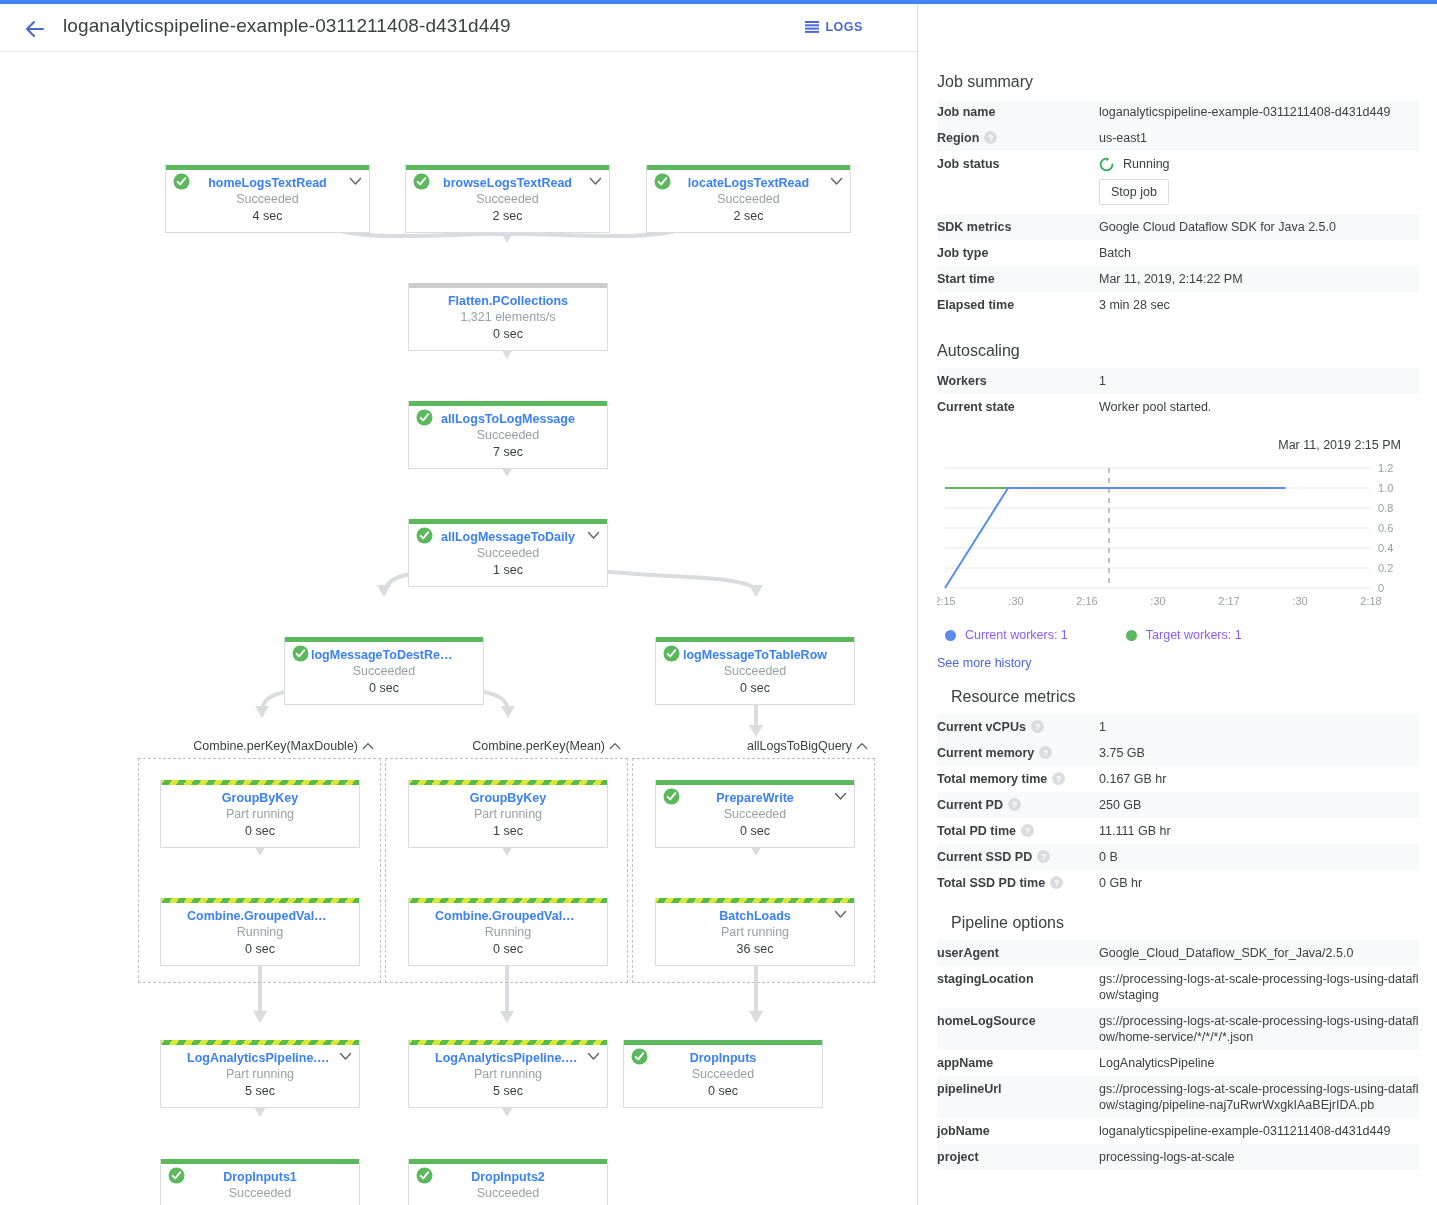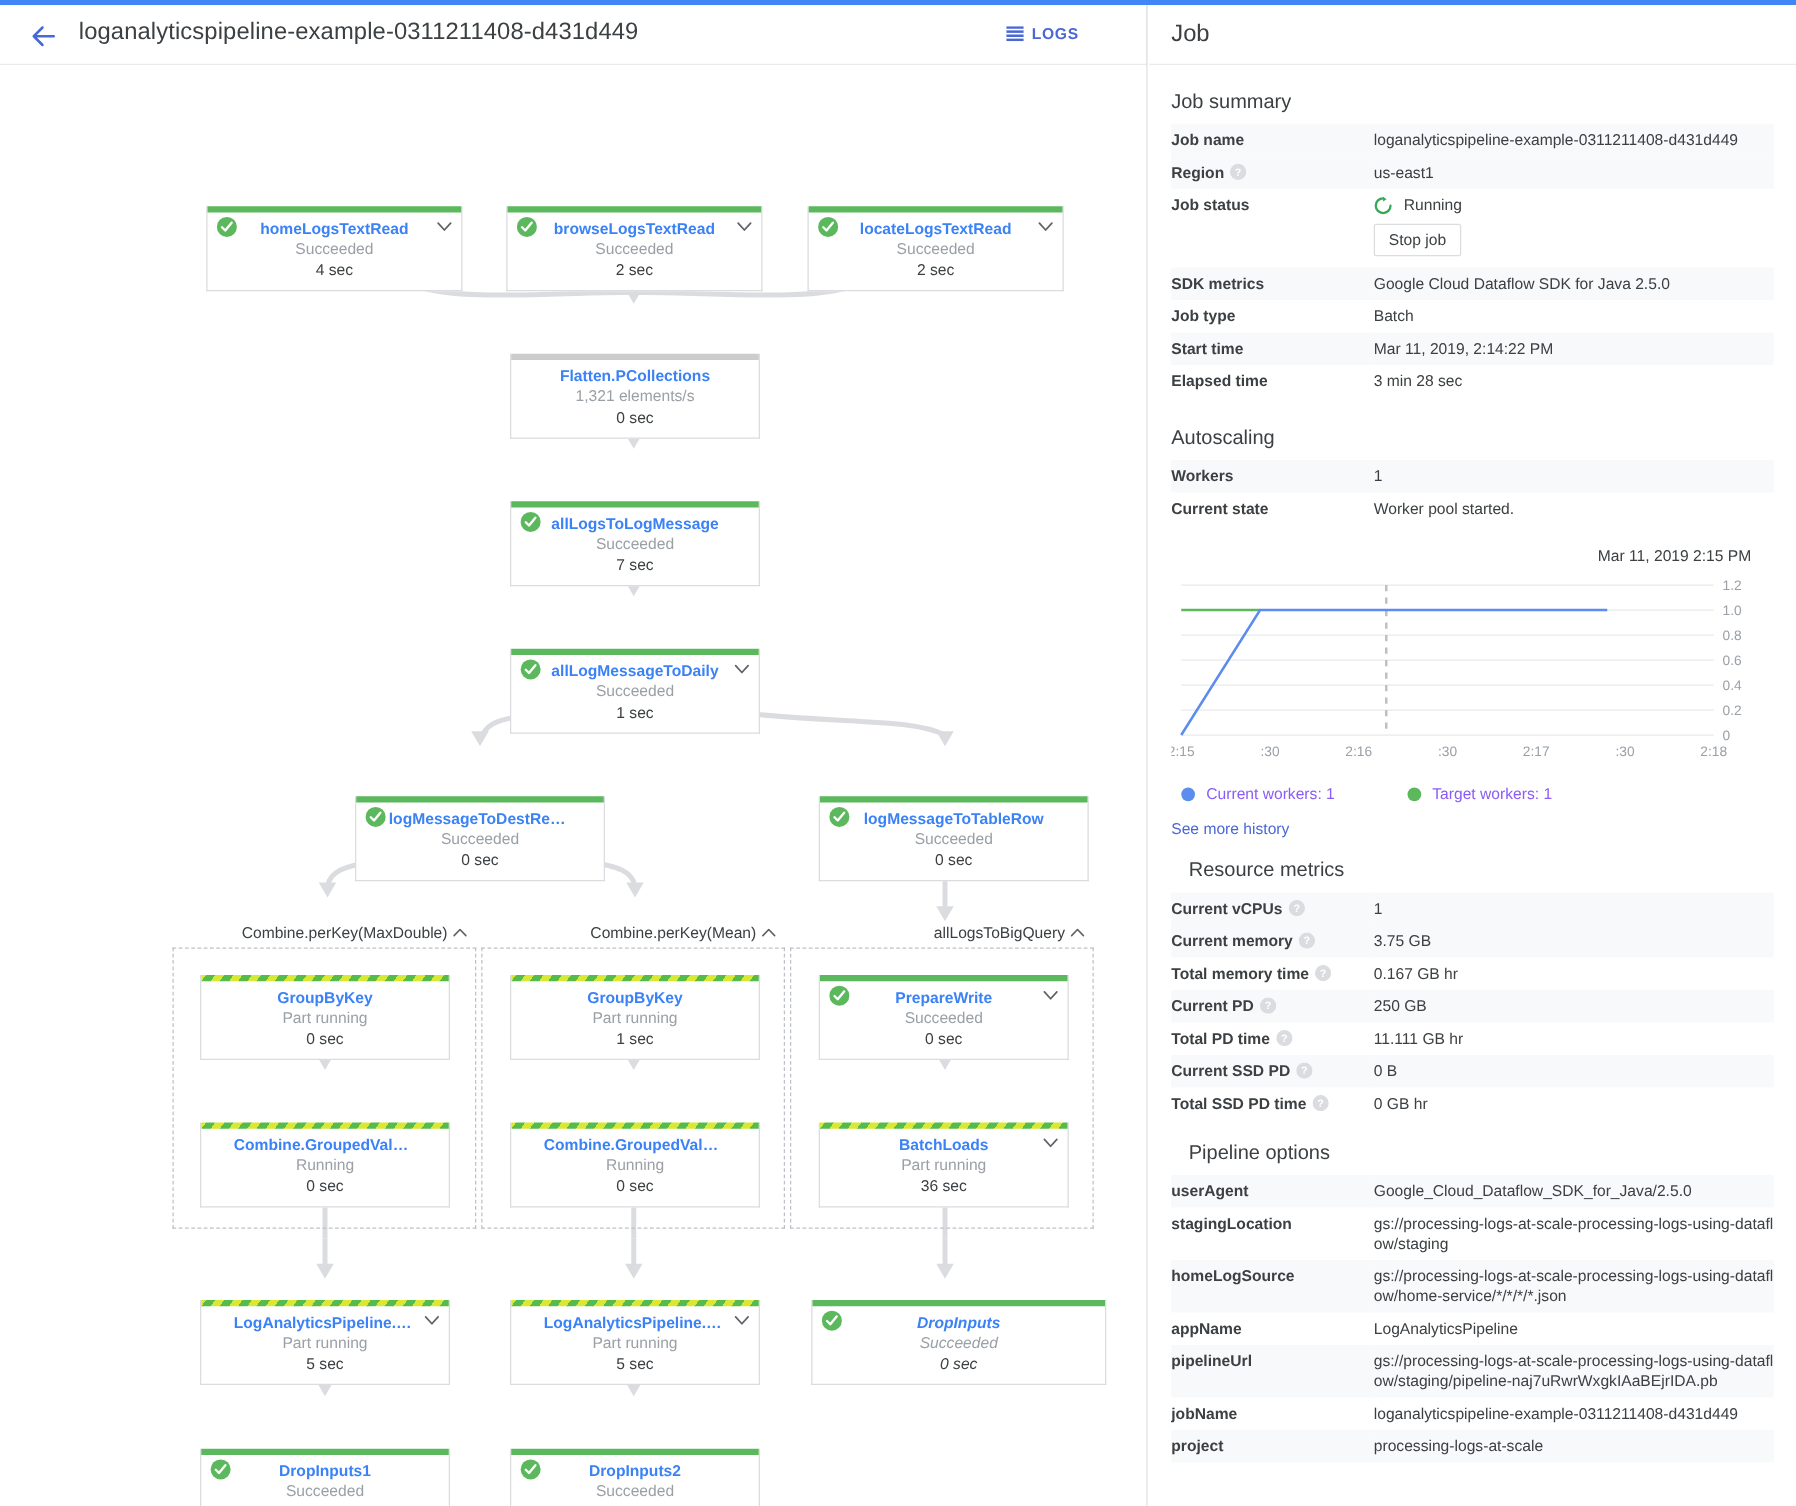--- a/index.html
+++ b/index.html
@@ -274,21 +274,21 @@
             <div class="body">
               <span class="chk"><svg width="17" height="17" viewBox="0 0 17 17">
                   <circle cx="8.5" cy="8.5" r="8" fill="#5cb85c"></circle>
                   <path d="M4.6 8.8 L7.2 11.4 L12.3 5.2" stroke="#fff" stroke-width="1.9" fill="none" stroke-linecap="round" stroke-linejoin="round"></path>
                 </svg></span>
               <div class="nm">logMessageToDestResp…</div>
               <div class="st">Succeeded</div>
               <div class="tm">0 sec</div>
             </div>
           </div>
-          <div class="node" style="left: 655px; top: 584px; width: 216px;">
+          <div class="node" style="left: 655px; top: 584px; width: 200px;">
             <div class="hdr hdr-ok"></div>
             <div class="body">
               <span class="chk"><svg width="17" height="17" viewBox="0 0 17 17">
                   <circle cx="8.5" cy="8.5" r="8" fill="#5cb85c"></circle>
                   <path d="M4.6 8.8 L7.2 11.4 L12.3 5.2" stroke="#fff" stroke-width="1.9" fill="none" stroke-linecap="round" stroke-linejoin="round"></path>
                 </svg></span>
               <div class="nm">logMessageToTableRow</div>
               <div class="st">Succeeded</div>
               <div class="tm">0 sec</div>
             </div>
@@ -366,21 +366,21 @@
             <div class="hdr hdr-part"></div>
             <div class="body">
               <span class="chev"><svg width="13" height="9" viewBox="0 0 13 9">
                   <path d="M1.5 1.5 L6.5 7 L11.5 1.5" stroke="#5f6368" stroke-width="1.4" fill="none" stroke-linecap="round" stroke-linejoin="round"></path>
                 </svg></span>
               <div class="nm">LogAnalyticsPipeline.Ta…</div>
               <div class="st">Part running</div>
               <div class="tm">5 sec</div>
             </div>
           </div>
-          <div class="node" style="left: 649px; top: 987px; width: 236px; font-style: italic;">
+          <div class="node" style="left: 623px; top: 987px; width: 200px;">
             <div class="hdr hdr-ok"></div>
             <div class="body">
               <span class="chk"><svg width="17" height="17" viewBox="0 0 17 17">
                   <circle cx="8.5" cy="8.5" r="8" fill="#5cb85c"></circle>
                   <path d="M4.6 8.8 L7.2 11.4 L12.3 5.2" stroke="#fff" stroke-width="1.9" fill="none" stroke-linecap="round" stroke-linejoin="round"></path>
                 </svg></span>
               <div class="nm">DropInputs</div>
               <div class="st">Succeeded</div>
               <div class="tm">0 sec</div>
             </div>
@@ -411,23 +411,20 @@
           </div>
         </div>
     </div>
 
     <div class="vscroll-track">
       
     </div>
   </div>
 
   <div class="right-pane">
-    <div class="rp-header">
-      <div class="rp-title">Job</div>
-    </div>
 
     <div class="rp-body">
 
       <div class="sect-title" style="margin-top:20px">Job summary</div>
       <table class="kv" id="tbl-job-summary">
           <tbody>
             <tr class="alt">
               <td class="k">Job name</td>
               <td class="v">loganalyticspipeline-example-0311211408-d431d449</td>
             </tr>

